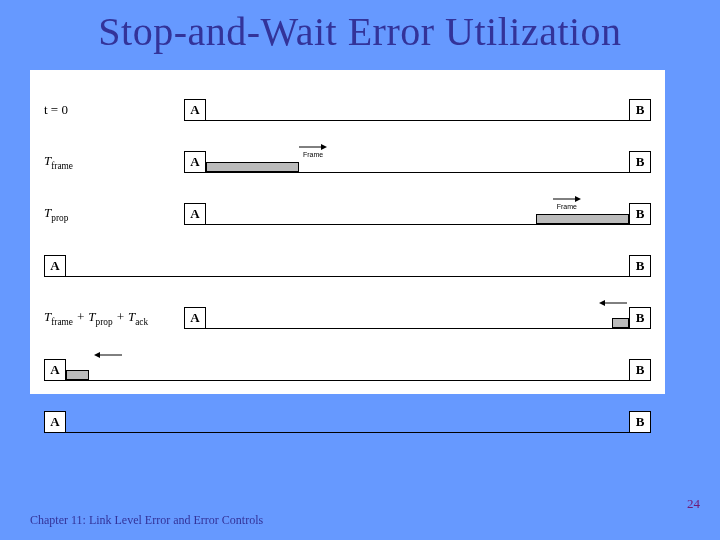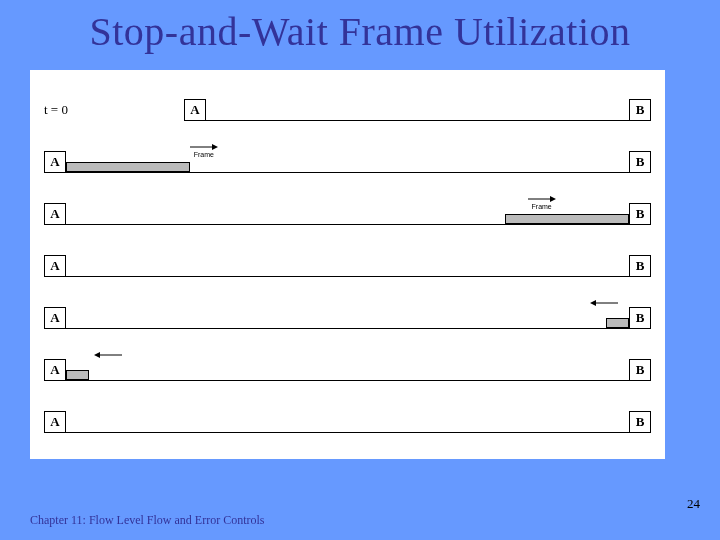--- a/index.html
+++ b/index.html
@@ -15,21 +15,21 @@
     color: #333399;
     text-align: center;
     padding: 8px 0 4px 0;
     letter-spacing: 0.5px;
   }
   .figure-panel {
     position: absolute;
     left: 30px;
     top: 70px;
     width: 635px;
-    height: 389px;
+    height: 324px;
     background: #ffffff;
     padding: 14px 14px 6px 14px;
   }
   .row {
     display: flex;
     align-items: center;
     height: 52px;
     position: relative;
   }
   .timelabel {
@@ -93,70 +93,73 @@
     font-family: "Comic Sans MS", cursive;
     font-size: 12px;
     color: #333399;
   }
   .pagenum {
     position: absolute;
     right: 20px;
     bottom: 28px;
     font-family: "Comic Sans MS", cursive;
     font-size: 13px;
-    color: #000000;
+    color: #701a75;
   }
   sub { font-size: 0.72em; vertical-align: sub; font-style: normal; }
 </style>
 </head>
 <body>
 
-<div class="title">Stop-and-Wait Frame Utilization</div>
+<div class="title">Stop-and-Wait Error Utilization</div>
 
 <div class="figure-panel" id="panel">
     <div class="row">
       <div class="timelabel"><span class="up">t = 0</span></div>
       <div class="nodebox">A</div>
       <div class="link"></div>
       <div class="nodebox">B</div>
     </div>
     <div class="row">
+      <div class="timelabel">T<sub>frame</sub></div>
       <div class="nodebox">A</div>
       <div class="link">
         <div class="frame" style="left: 0%; width: 22%;"></div>
         <div class="arrow" style="left: 22%;">
           <svg width="28" height="8" viewBox="0 0 28 8">
             <line x1="0" y1="4" x2="24" y2="4" stroke="#000" stroke-width="1"></line>
             <polygon points="28,4 22,1 22,7" fill="#000"></polygon>
           </svg>
           <span style="font-size:7px;font-family:Arial">Frame</span>
         </div>
       </div>
       <div class="nodebox">B</div>
     </div>
     <div class="row">
+      <div class="timelabel">T<sub>prop</sub></div>
       <div class="nodebox">A</div>
       <div class="link">
         <div class="frame" style="left: 78%; width: 22%;"></div>
         <div class="arrow" style="left: 82%;">
           <svg width="28" height="8" viewBox="0 0 28 8">
             <line x1="0" y1="4" x2="24" y2="4" stroke="#000" stroke-width="1"></line>
             <polygon points="28,4 22,1 22,7" fill="#000"></polygon>
           </svg>
           <span style="font-size:7px;font-family:Arial">Frame</span>
         </div>
       </div>
       <div class="nodebox">B</div>
     </div>
     <div class="row">
       <div class="nodebox">A</div>
       <div class="link"></div>
       <div class="nodebox">B</div>
     </div>
     <div class="row">
+      <div class="timelabel">T<sub>frame</sub> + T<sub>prop</sub> + T<sub>ack</sub></div>
       <div class="nodebox">A</div>
       <div class="link">
         <div class="frame" style="left: 96%; width: 4%;"></div>
         <div class="arrow" style="left: 93%;">
           <svg width="28" height="8" viewBox="0 0 28 8">
             <line x1="4" y1="4" x2="28" y2="4" stroke="#000" stroke-width="1"></line>
             <polygon points="0,4 6,1 6,7" fill="#000"></polygon>
           </svg>
         </div>
       </div>
@@ -175,14 +178,14 @@
       </div>
       <div class="nodebox">B</div>
     </div>
     <div class="row">
       <div class="nodebox">A</div>
       <div class="link"></div>
       <div class="nodebox">B</div>
     </div>
   </div>
 
-<div class="footer">Chapter 11: Flow Level Flow and Error Controls</div>
+<div class="footer">Chapter 11: Link Level Error and Error Controls</div>
 <div class="pagenum">24</div>
 
 </body></html>

